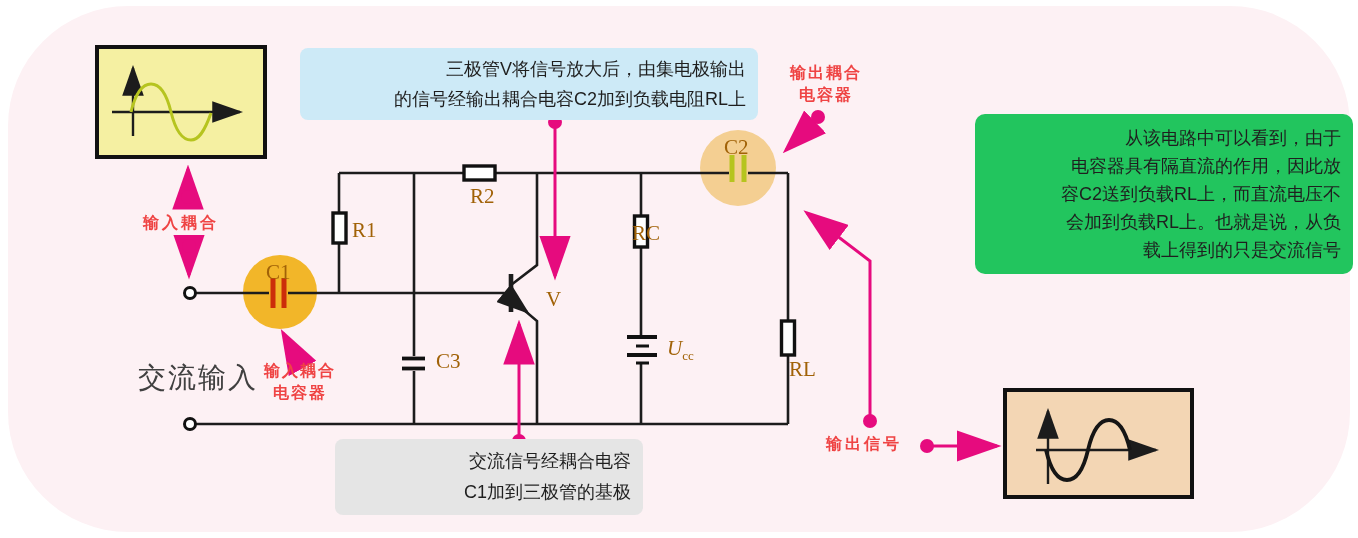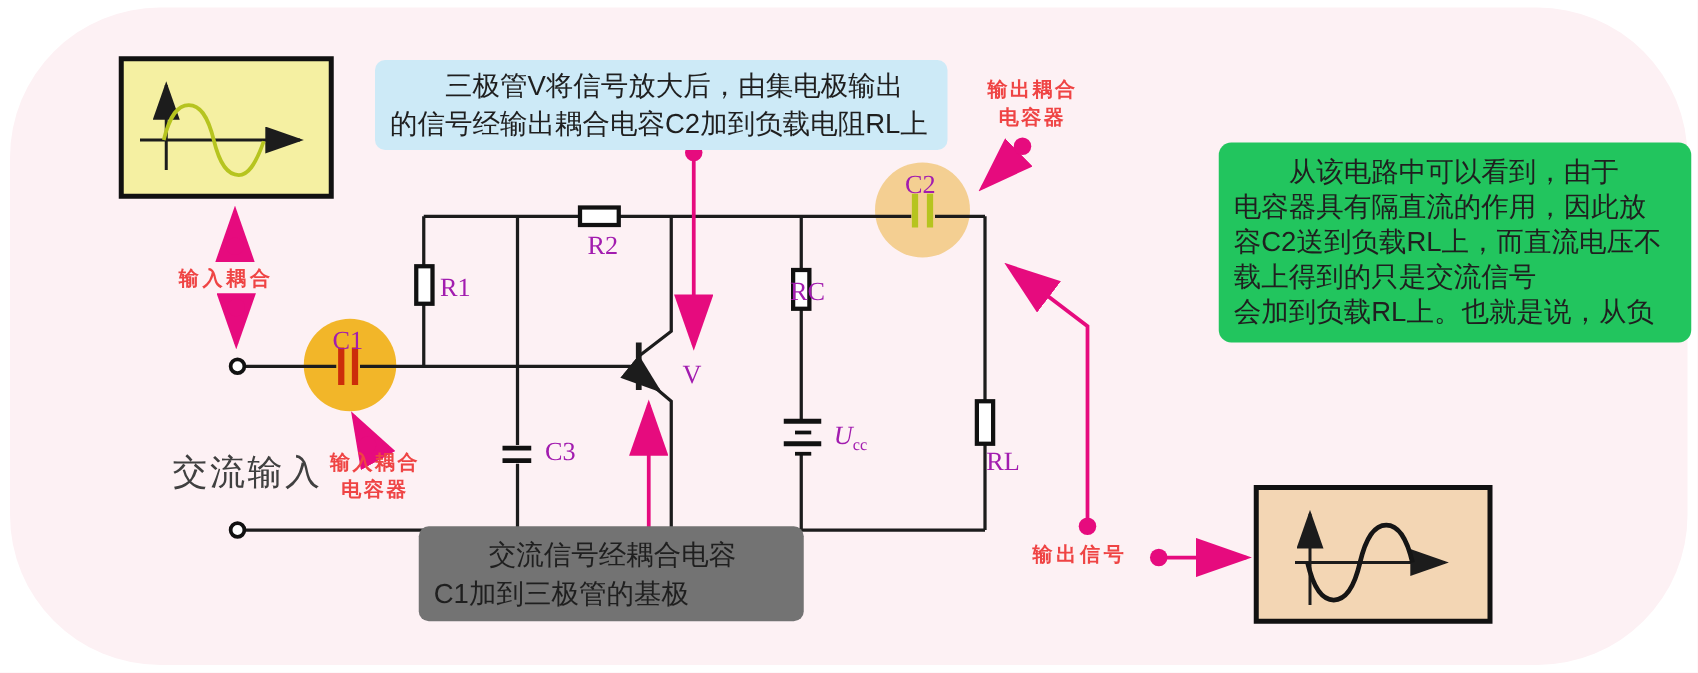--- a/index.html
+++ b/index.html
@@ -7,32 +7,32 @@
     width:1358px;height:538px;position:relative;overflow:hidden;
     background:#ffffff;
     font-family:"Liberation Sans",sans-serif;
   }
   .canvas-bg{
     position:absolute;left:8px;top:6px;width:1342px;height:526px;
     background:#fdf1f4;border-radius:120px;
   }
   svg{position:absolute;left:0;top:0;}
   
-  .callout{position:absolute;border-radius:8px;color:#1f1f1f;font-size:22px;}
+  .callout{position:absolute;border-radius:8px;color:#1f1f1f;font-size:18px;text-align:right;}
   .callout .cline{white-space:nowrap;}
   .callout .indent{text-indent:2em;}
   .callout-blue{left:300px;top:48px;width:434px;padding:6px 12px;background:#cdeaf7;line-height:30px;}
   .callout-green{left:975px;top:114px;width:354px;padding:10px 12px;background:#22c55e;line-height:28px;border-radius:10px;}
-  .callout-pink{left:335px;top:421px;width:284px;padding:7px 12px;background:#737373;line-height:31px;}
+  .callout-pink{left:335px;top:439px;width:284px;padding:7px 12px;background:#e5e5e5;line-height:31px;}
   
   .plabel{position:absolute;color:#ef4444;font-size:16px;font-weight:bold;letter-spacing:3px;white-space:nowrap;}
   .plabel.center{text-align:center;letter-spacing:2px;line-height:22px;}
   .gray-label{position:absolute;color:#404040;font-size:28px;letter-spacing:2px;white-space:nowrap;}
   
-  .comp{position:absolute;font-family:"Liberation Serif",serif;font-size:21px;color:#a21caf;white-space:nowrap;}
+  .comp{position:absolute;font-family:"Liberation Serif",serif;font-size:21px;color:#a16207;white-space:nowrap;}
   .comp.ital{font-style:italic;}
   .comp sub{font-size:13px;font-style:normal;margin-top:24px;}
 </style>
 </head>
 <body>
 
 <div class="canvas-bg"></div>
 
 <svg width="1358" height="538" viewBox="0 0 1358 538">
   <defs>
@@ -140,22 +140,22 @@
 
 <div class="callout callout-blue">
   <div class="cline indent">三极管V将信号放大后，由集电极输出</div>
   <div class="cline">的信号经输出耦合电容C2加到负载电阻RL上</div>
 </div>
 
 <div class="callout callout-green">
   <div class="cline indent">从该电路中可以看到，由于</div>
   <div class="cline">电容器具有隔直流的作用，因此放</div>
   <div class="cline">容C2送到负载RL上，而直流电压不</div>
+  <div class="cline">会加到负载RL上。也就是说，从负</div>
   <div class="cline">载上得到的只是交流信号</div>
-  <div class="cline">会加到负载RL上。也就是说，从负</div>
 </div>
 
 <div class="callout callout-pink">
   <div class="cline indent">交流信号经耦合电容</div>
   <div class="cline">C1加到三极管的基极</div>
 </div>
 
 <div class="plabel" style="left:143px;top:213px;">输入耦合</div>
 <div class="plabel center" style="left:250px;top:360px;width:100px;">
   <div>输入耦合</div>

